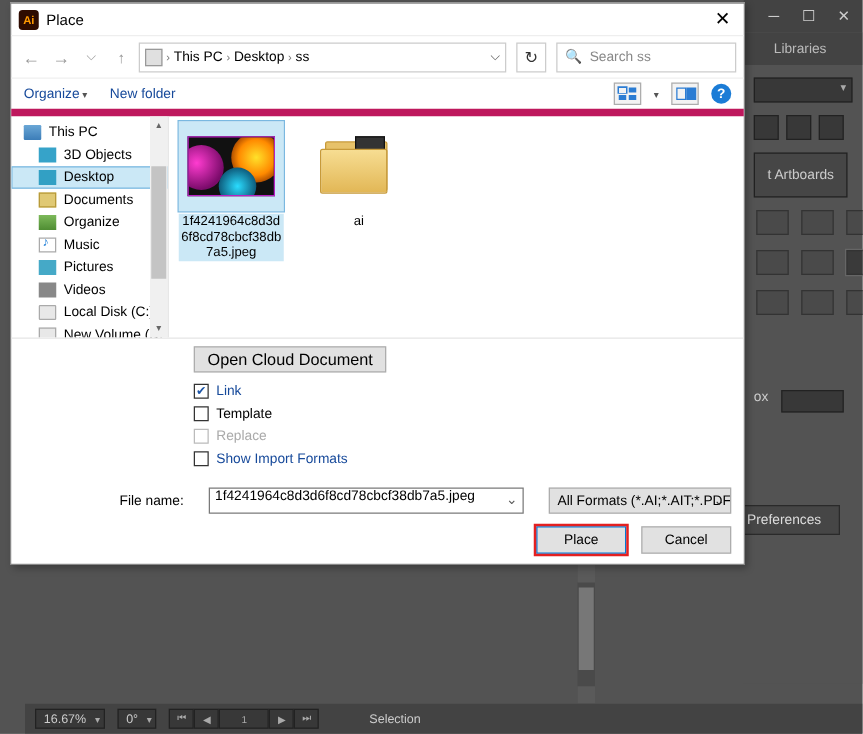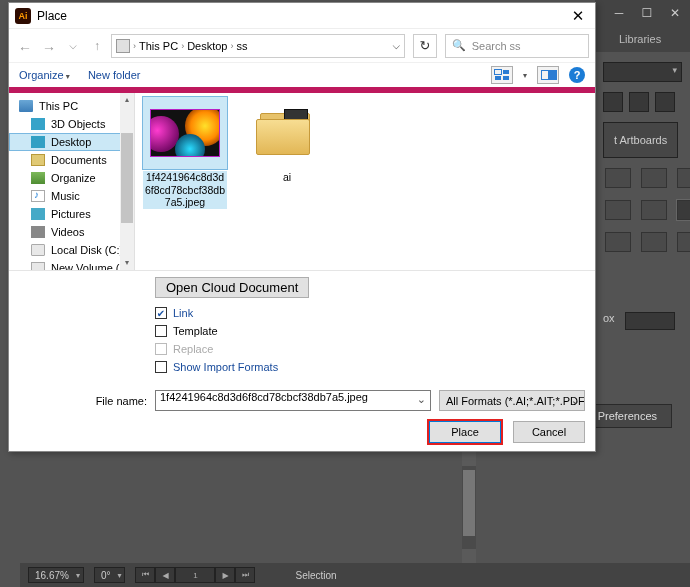--- a/index.html
+++ b/index.html
@@ -97,21 +97,21 @@
   
   
   .lower { border-top: 1px solid #e5e5e5; padding: 6px 10px 10px 146px; font-size: 11px; }
   .ocloud-btn { height: 21px; padding: 0 10px; border: 1px solid #adadad; background: #e1e1e1; font-size: 13px; display: inline-flex; align-items: center; margin-bottom: 6px; }
   .chk-row { display: flex; align-items: center; gap: 6px; height: 18px; }
   .chk { width: 12px; height: 12px; border: 1px solid #333; display: inline-flex; align-items: center; justify-content: center; font-size: 10px; color: #1b54a6; background: #fff; }
   .chk.disabled { border-color: #bbb; }
   .chk-row.link span.lbl, .chk-row.sio span.lbl { color: #16499a; }
   .chk-row.dis span.lbl { color: #aaa; }
 
-  .fn-row { display: flex; align-items: center; gap: 8px; padding: 4px 10px; font-size: 11px; }
+  .fn-row { display: flex; align-items: center; gap: 20px; padding: 4px 10px; font-size: 11px; }
   .fn-label { width: 128px; text-align: right; }
   .fn-input { flex: 1; height: 21px; border: 1px solid #7a7a7a; padding: 0 18px 0 4px; font-size: 11px; position: relative; }
   .fn-input::after { content: "⌄"; position: absolute; right: 4px; top: 2px; color: #555; }
   .filter { width: 146px; height: 21px; border: 1px solid #adadad; background: #e1e1e1; padding: 0 14px 0 6px; font-size: 11px; white-space: nowrap; overflow: hidden; text-overflow: ellipsis; display: flex; align-items: center; position: relative; }
   .filter::after { content: "⌄"; position: absolute; right: 4px; top: 3px; color: #333; }
 
   .btn-row { display: flex; justify-content: flex-end; gap: 12px; padding: 6px 10px 8px; }
   .dbtn { width: 72px; height: 22px; border: 1px solid #adadad; background: #e1e1e1; font-size: 11px; display: flex; align-items: center; justify-content: center; }
   .dbtn.primary { outline: 2px solid #e32020; outline-offset: 0; border: 1px solid #0078d7; }
 

